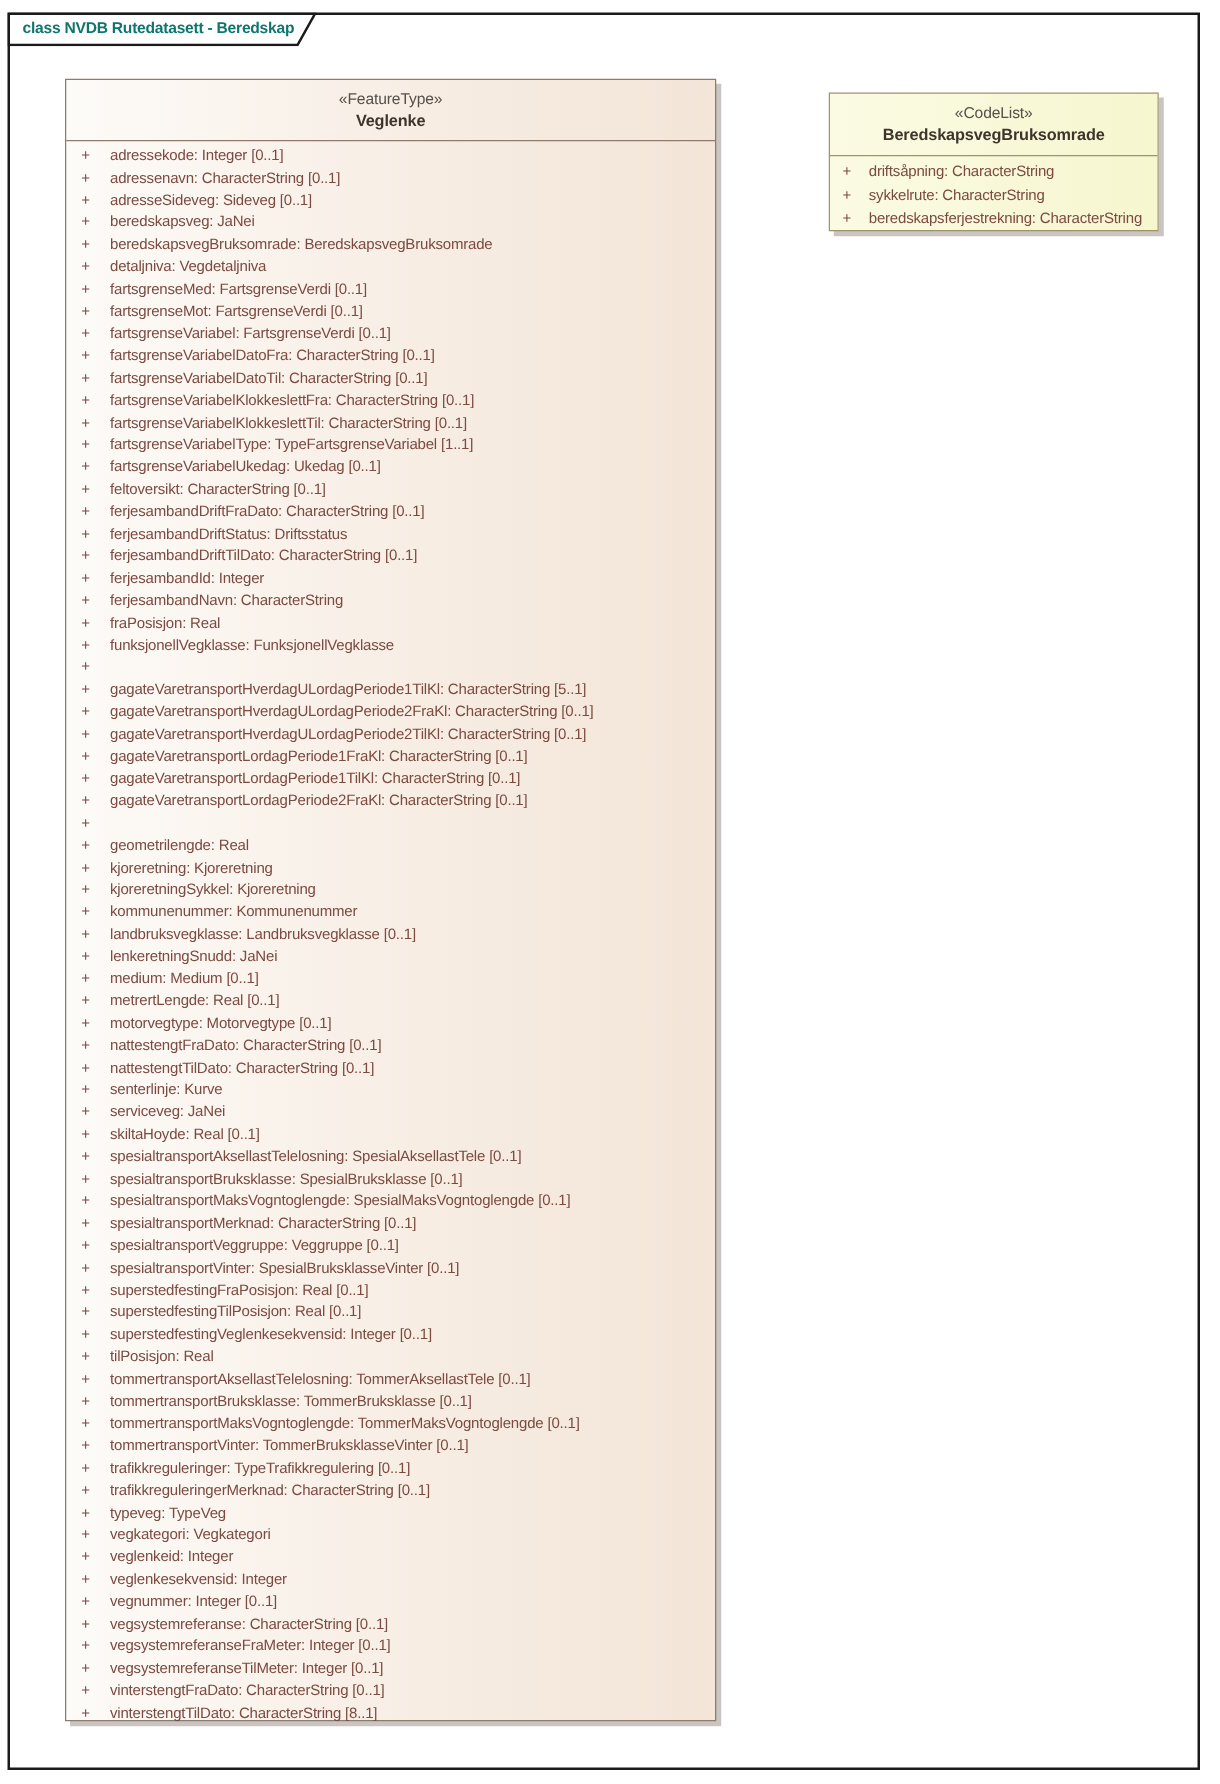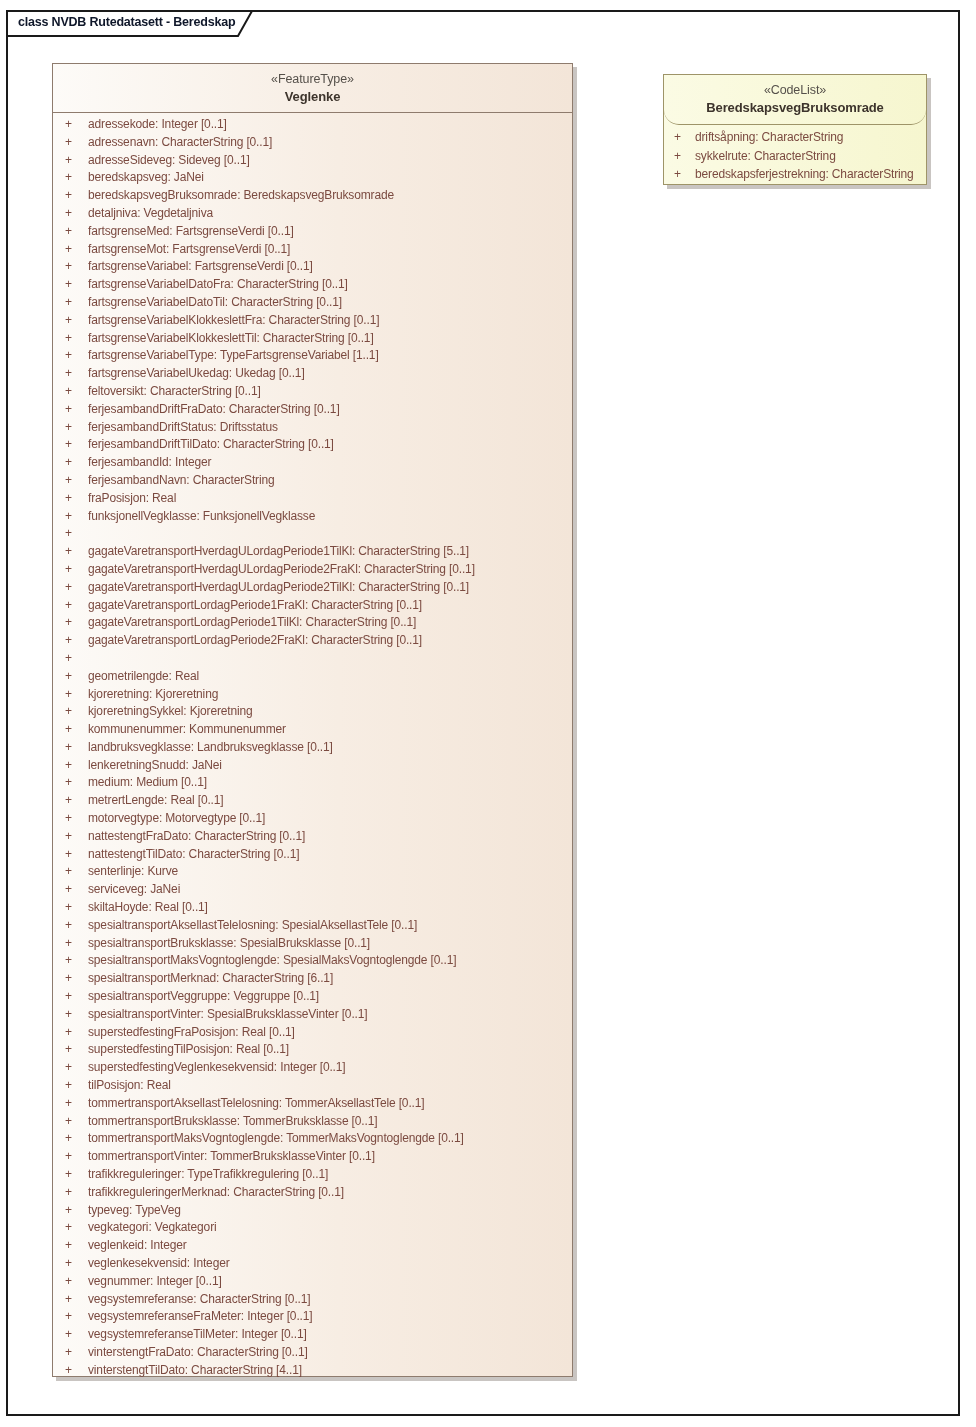--- a/index.html
+++ b/index.html
@@ -9,21 +9,21 @@
     -webkit-font-smoothing:antialiased;
   }
   
   .frame{
     position:absolute;left:6px;top:10px;width:954px;height:1406px;
     border:2px solid #1a1a1a;box-sizing:border-box;background:#ffffff;
   }
   .frame-tab-svg{position:absolute;left:-2px;top:-2px;}
   .frame-title{
     position:absolute;left:10px;top:3px;width:230px;
-    font-size:12.5px;font-weight:bold;color:#0f172a;letter-spacing:-0.2px;
+    font-size:12.5px;font-weight:bold;color:#0f766e;letter-spacing:-0.2px;
     white-space:nowrap;
   }
   
   .uml-class{
     position:absolute;box-sizing:border-box;
     border:1px solid #8e7b6d;
     box-shadow:4px 4px 0 0 #c9c5c2;
   }
   .veglenke-box{
     left:44px;top:51px;width:521px;height:1314px;
@@ -31,21 +31,21 @@
   }
   .codelist-box{
     left:655px;top:62px;width:264px;height:111px;
     background:linear-gradient(90deg,#fbfbe4 0%,#f6f6cf 100%);
     border-color:#9e9468;
   }
   .class-header{
     text-align:center;border-bottom:1px solid #8e7b6d;
     padding:7px 4px 6px 4px;box-sizing:border-box;
   }
-  .codelist-box .class-header{border-bottom-color:#9e9468;padding:7px 4px 7px 4px;border-radius:15px;}
+  .codelist-box .class-header{border-bottom-color:#9e9468;padding:7px 4px 7px 4px;}
   .stereotype{
     font-size:12.5px;color:#55504a;line-height:17px;letter-spacing:-0.1px;
   }
   .class-name{
     font-size:13px;font-weight:bold;color:#3d342c;line-height:18px;letter-spacing:-0.1px;
   }
   
   .attrs{padding-top:3px;}
   .attr-row{
     display:flex;align-items:center;
@@ -263,21 +263,21 @@
         <div class="attr-row">
           <span class="vis">+</span>
           <span class="attr-text">spesialtransportBruksklasse: SpesialBruksklasse [0..1]</span>
         </div>
         <div class="attr-row">
           <span class="vis">+</span>
           <span class="attr-text">spesialtransportMaksVogntoglengde: SpesialMaksVogntoglengde [0..1]</span>
         </div>
         <div class="attr-row">
           <span class="vis">+</span>
-          <span class="attr-text">spesialtransportMerknad: CharacterString [6..1]</span>
+          <span class="attr-text">spesialtransportMerknad: CharacterString [0..1]</span>
         </div>
         <div class="attr-row">
           <span class="vis">+</span>
           <span class="attr-text">spesialtransportVeggruppe: Veggruppe [0..1]</span>
         </div>
         <div class="attr-row">
           <span class="vis">+</span>
           <span class="attr-text">spesialtransportVinter: SpesialBruksklasseVinter [0..1]</span>
         </div>
         <div class="attr-row">
@@ -351,21 +351,21 @@
         <div class="attr-row">
           <span class="vis">+</span>
           <span class="attr-text">vegsystemreferanseTilMeter: Integer [0..1]</span>
         </div>
         <div class="attr-row">
           <span class="vis">+</span>
           <span class="attr-text">vinterstengtFraDato: CharacterString [0..1]</span>
         </div>
         <div class="attr-row">
           <span class="vis">+</span>
-          <span class="attr-text">vinterstengtTilDato: CharacterString [4..1]</span>
+          <span class="attr-text">vinterstengtTilDato: CharacterString [8..1]</span>
         </div>
       </div>
   </div>
 
   <div class="uml-class codelist-box">
     <div class="class-header">
       <div class="stereotype">«CodeList»</div>
       <div class="class-name">BeredskapsvegBruksomrade</div>
     </div>
     <div class="attrs">

